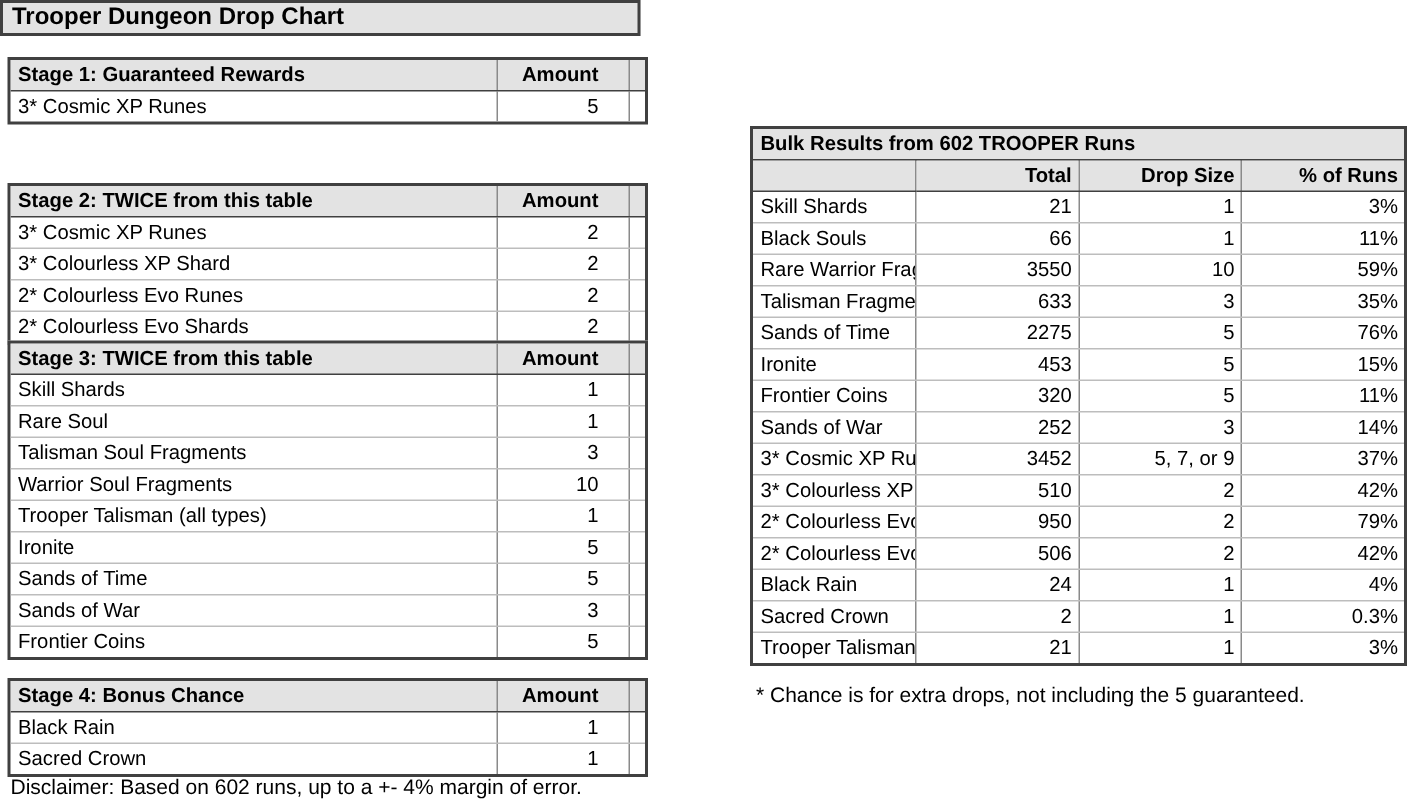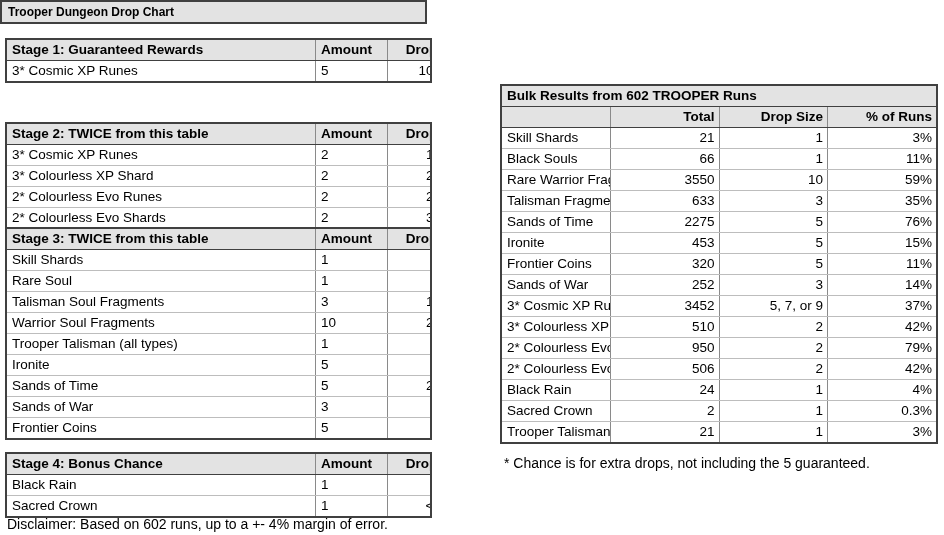--- a/index.html
+++ b/index.html
@@ -22,21 +22,21 @@
     top: 4px;
     width: 427px;
     height: 24px;
     background: #e3e3e3;
     border: 2px solid #404040;
     box-sizing: border-box;
     display: flex;
     align-items: center;
     padding-left: 6px;
     font-weight: bold;
-    font-size: 12px;
+    font-size: 16px;
   }
 
   
   .left-block {
     left: 5px;
     width: 427px;
     box-sizing: border-box;
     border: 2px solid #404040;
     background: #ffffff;
     position: absolute;
@@ -47,36 +47,36 @@
     table-layout: fixed;
     width: 100%;
     font-size: 13.5px;
     line-height: 1;
   }
   .left-block td {
     border-left: 1px solid #8a8a8a;
     border-right: 1px solid #8a8a8a;
     border-top: 1px solid #bdbdbd;
     border-bottom: 1px solid #bdbdbd;
-    padding: 2px 4px 3px 5px;
+    padding: 2px 20px 3px 5px;
     height: 15px;
     white-space: nowrap;
     overflow: hidden;
   }
   .left-block tr:first-child td {
     background: #e3e3e3;
     font-weight: bold;
     border-top: none;
     border-bottom: 1px solid #404040;
   }
   .left-block tr:last-child td { border-bottom: none; }
   .left-block td:first-child { border-left: none; }
   .left-block td:last-child  { border-right: none; }
   .col-name   { width: 299px; }
-  .col-amount { width: 62px;  }
+  .col-amount { width: 62px;  text-align: right; }
   .col-drop   { width: 60px;  text-align: right; }
 
   
   #bulk-block {
     left: 500px;
     top: 84px;
     width: 438px;
     box-sizing: border-box;
     border: 2px solid #404040;
     background: #ffffff;

